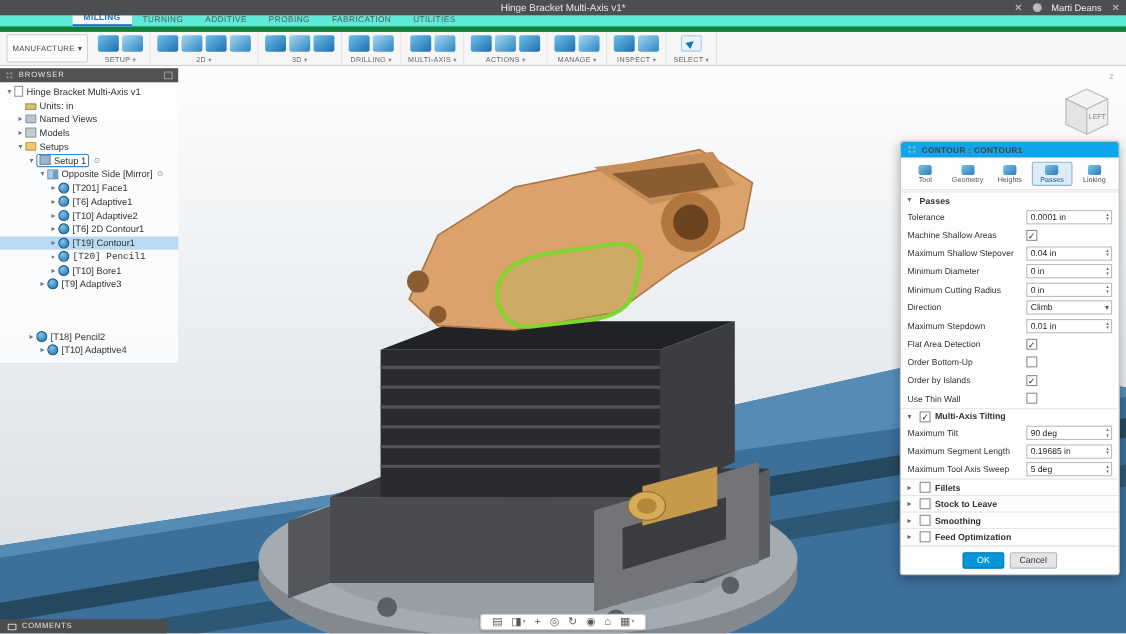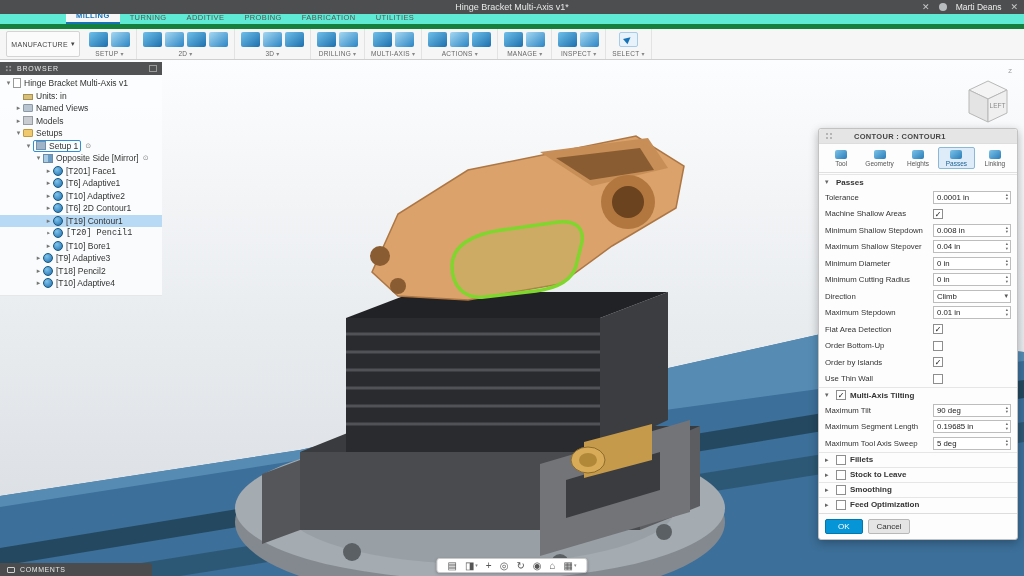--- a/index.html
+++ b/index.html
@@ -68,41 +68,41 @@
   .ticon.folder{height:8px;background:#f0c86e;border:1px solid #c09a40;border-radius:1px}
   .ticon.setup{height:9px;background:#9fb4c6;border:1px solid #7590a8}
   .ticon.mirror{height:9px;background:linear-gradient(90deg,#a9cbe4 50%,#6b9cc4 50%);border:1px solid #6b8bab}
   .ticon.operation{background:radial-gradient(circle at 35% 30%,#7fc4ec,#1f6fae);border-radius:50%;border:1px solid #17567f}
   .boxwrap{display:flex;align-items:center;border:1px solid #2f8fd6;border-radius:2px;padding:0 2px;height:12px}
   .tbadge{margin-left:4px;font-size:7px;color:#8a8a8a}
 
   
   .dialog{position:absolute;left:818px;top:128px;width:200px;background:#fdfdfd;border:1px solid #c2c2c2;border-radius:3px;
     box-shadow:0 3px 10px rgba(0,0,0,.28);z-index:25;font-size:8.5px}
-  .dlg-header{height:15px;display:flex;align-items:center;gap:21px;padding:0 6px;background:#e5e5e5;border-bottom:1px solid #ddd;border-radius:3px 3px 0 0}
+  .dlg-header{height:15px;display:flex;align-items:center;gap:5px;padding:0 6px;background:#0ea5e9;border-bottom:1px solid #ddd;border-radius:3px 3px 0 0}
   .dlg-grip{width:8px;height:8px;background:radial-gradient(circle,#b5b5b5 35%,transparent 36%) 0 0/4px 4px}
   .dlg-title{font-size:7.5px;font-weight:bold;color:#444;letter-spacing:.3px}
   .dlg-tabs{display:flex;gap:2px;padding:3px 4px;border-bottom:1px solid #e0e0e0}
   .dtab{flex:1;display:flex;flex-direction:column;align-items:center;gap:1px;padding:2px 0 1px;border:1px solid transparent;border-radius:2px;font-size:6.5px;color:#555}
   .dtab-ic{width:12px;height:9px;border-radius:2px;background:linear-gradient(140deg,#7cc3e8,#2a7cb8)}
   .dtab.active{background:#ddecf8;border-color:#8cb8d8;color:#1a5e93}
   .dlg-body{padding:1px 0}
   .section-header{display:flex;align-items:center;gap:4px;height:15px;padding:0 6px;border-top:1px solid #e6e6e6}
   .scaret{font-size:7px;color:#666;width:7px}
   .slabel{font-size:8px;font-weight:bold;color:#333}
   .drow{display:flex;align-items:center;height:16.5px;padding:0 6px}
   .dlabel{flex:1;font-size:7.8px;color:#333}
   .dctrl{width:78px;display:flex;justify-content:flex-start}
   .dinput,.dselect{width:78px;height:13px;border:1px solid #bdbdbd;background:#fff;display:flex;align-items:center;justify-content:space-between;padding:0 2px 0 3px}
   .dval{font-size:7.8px;color:#222;overflow:hidden;white-space:nowrap}
   .spinner{display:flex;flex-direction:column;justify-content:center}
   .spinner i{font-style:normal;display:block;font-size:4.5px;line-height:4.5px;color:#666}
   .selcaret{font-size:7px;color:#555}
   .dcheck{width:10px;height:10px;border:1px solid #8e8e8e;background:#fff;font-size:8px;line-height:9px;text-align:center;color:#111;flex:none}
-  .dlg-footer{display:flex;justify-content:flex-start;gap:5px;padding:5px 6px;border-top:1px solid #ddd}
+  .dlg-footer{display:flex;justify-content:center;gap:5px;padding:5px 6px;border-top:1px solid #ddd}
   .btn-ok{background:#0696d7;border:1px solid #0077ad;color:#fff;font-size:8px;padding:2px 12px;border-radius:2px}
   .btn-cancel{background:#e5e5e5;border:1px solid #b8b8b8;color:#333;font-size:8px;padding:2px 8px;border-radius:2px}
 </style>
 </head>
 <body>
 
 <div class="titlebar">
   <div class="tb-title">Hinge Bracket Multi-Axis v1*</div>
   <div class="tb-right">
     <span class="tb-close">✕</span>
@@ -405,21 +405,21 @@
       <div class="trow" style="padding-left: 44px;">
         <span class="tcaret">▸</span>
         <span class="ticon operation"></span>
         <span class="tlabel">[T10] Bore1</span>
       </div>
       <div class="trow" style="padding-left: 34px;">
         <span class="tcaret">▸</span>
         <span class="ticon operation"></span>
         <span class="tlabel">[T9] Adaptive3</span>
       </div>
-      <div class="trow" style="padding-left: 34px;">
+      <div class="trow" style="padding-left: 24px; margin-top: 35px;">
         <span class="tcaret">▸</span>
         <span class="ticon operation"></span>
         <span class="tlabel">[T18] Pencil2</span>
       </div>
       <div class="trow" style="padding-left: 34px;">
         <span class="tcaret">▸</span>
         <span class="ticon operation"></span>
         <span class="tlabel">[T10] Adaptive4</span>
       </div>
     </div>
@@ -470,32 +470,20 @@
             </span>
           </span>
         </div>
         <div class="drow">
           <span class="dlabel">Machine Shallow Areas</span>
           <span class="dctrl">
             <span class="dcheck on">✓</span>
           </span>
         </div>
         <div class="drow">
-          <span class="dlabel">Minimum Shallow Stepdown</span>
-          <span class="dctrl">
-            <span class="dinput">
-              <span class="dval">0.008 in</span>
-              <span class="spinner">
-                <i>▴</i>
-                <i>▾</i>
-              </span>
-            </span>
-          </span>
-        </div>
-        <div class="drow">
           <span class="dlabel">Maximum Shallow Stepover</span>
           <span class="dctrl">
             <span class="dinput">
               <span class="dval">0.04 in</span>
               <span class="spinner">
                 <i>▴</i>
                 <i>▾</i>
               </span>
             </span>
           </span>

